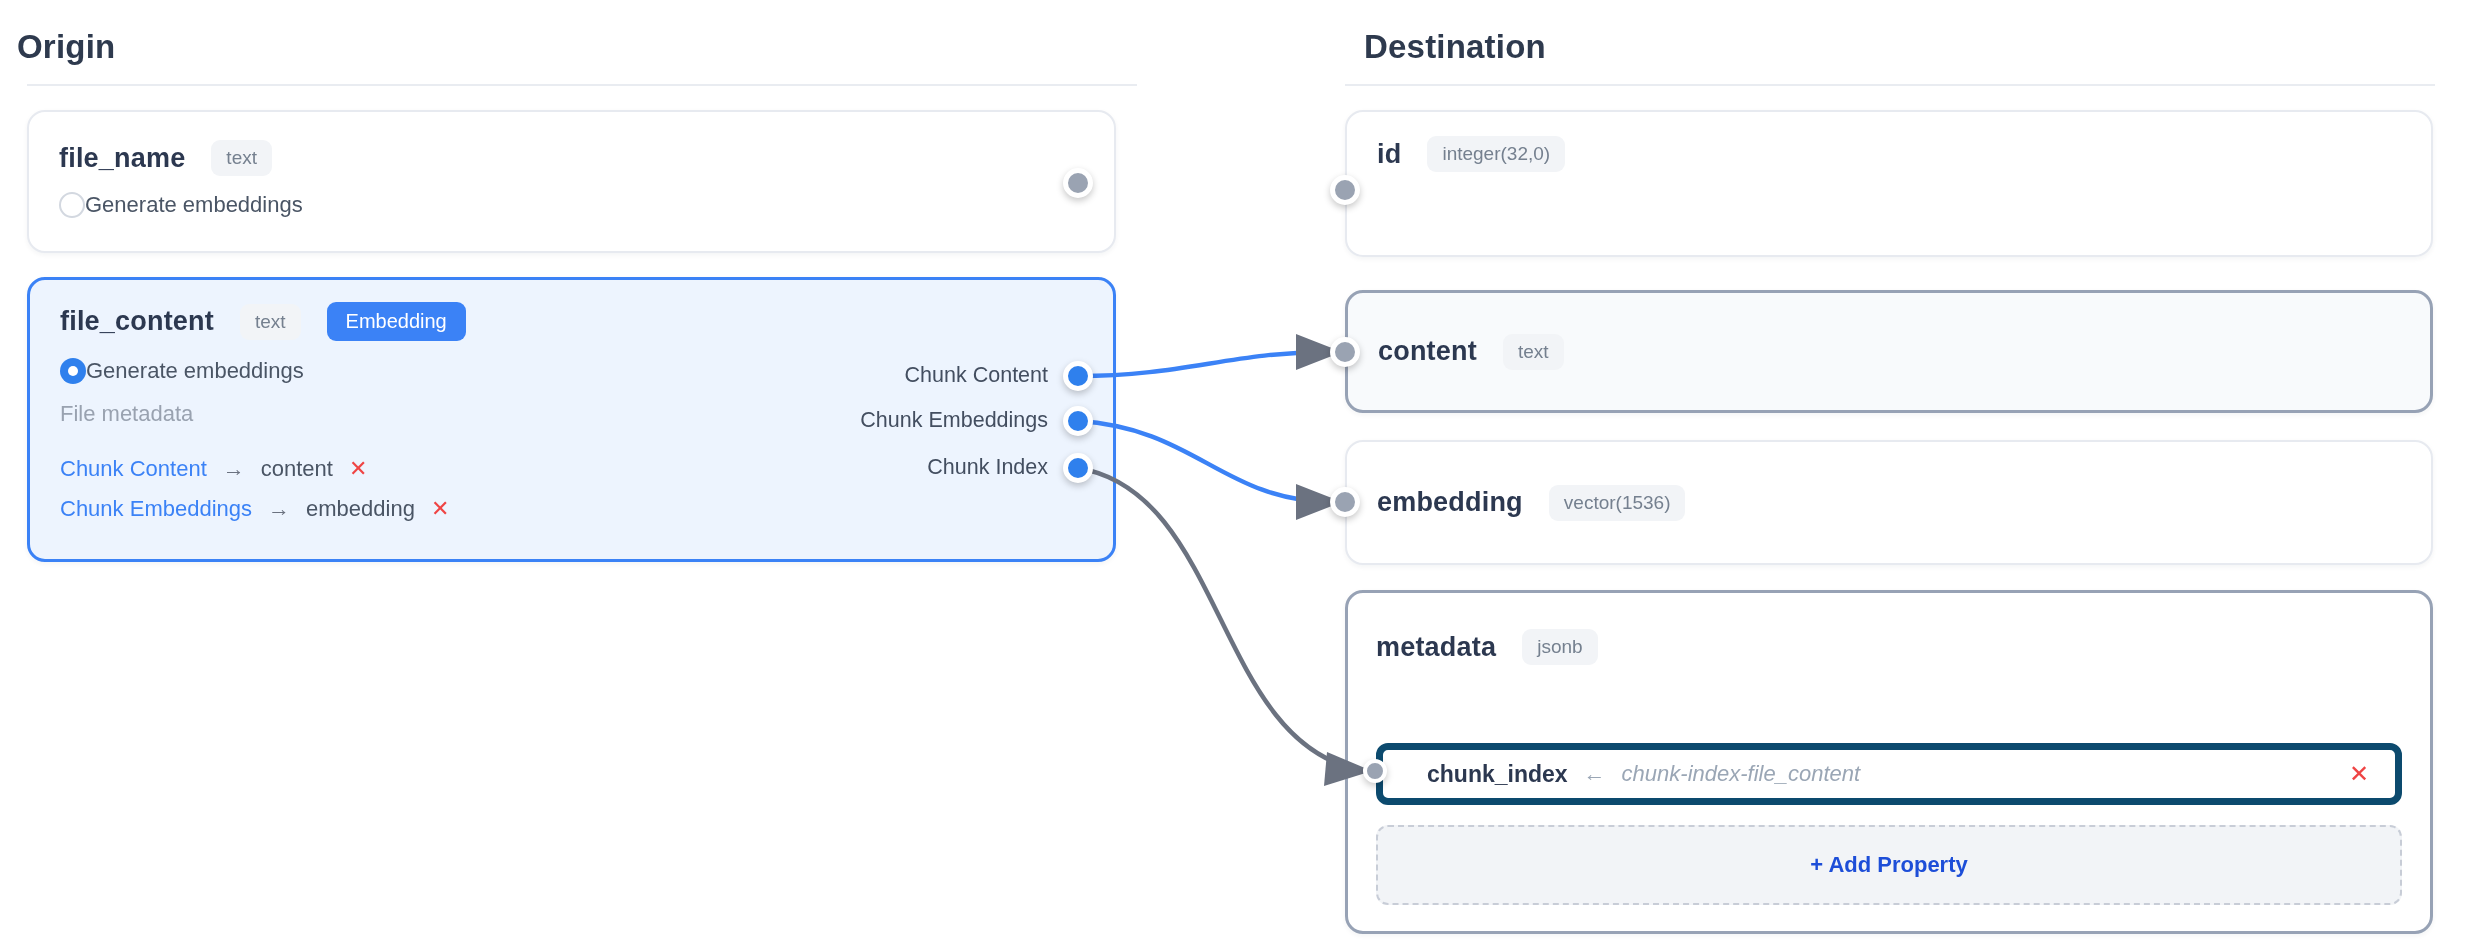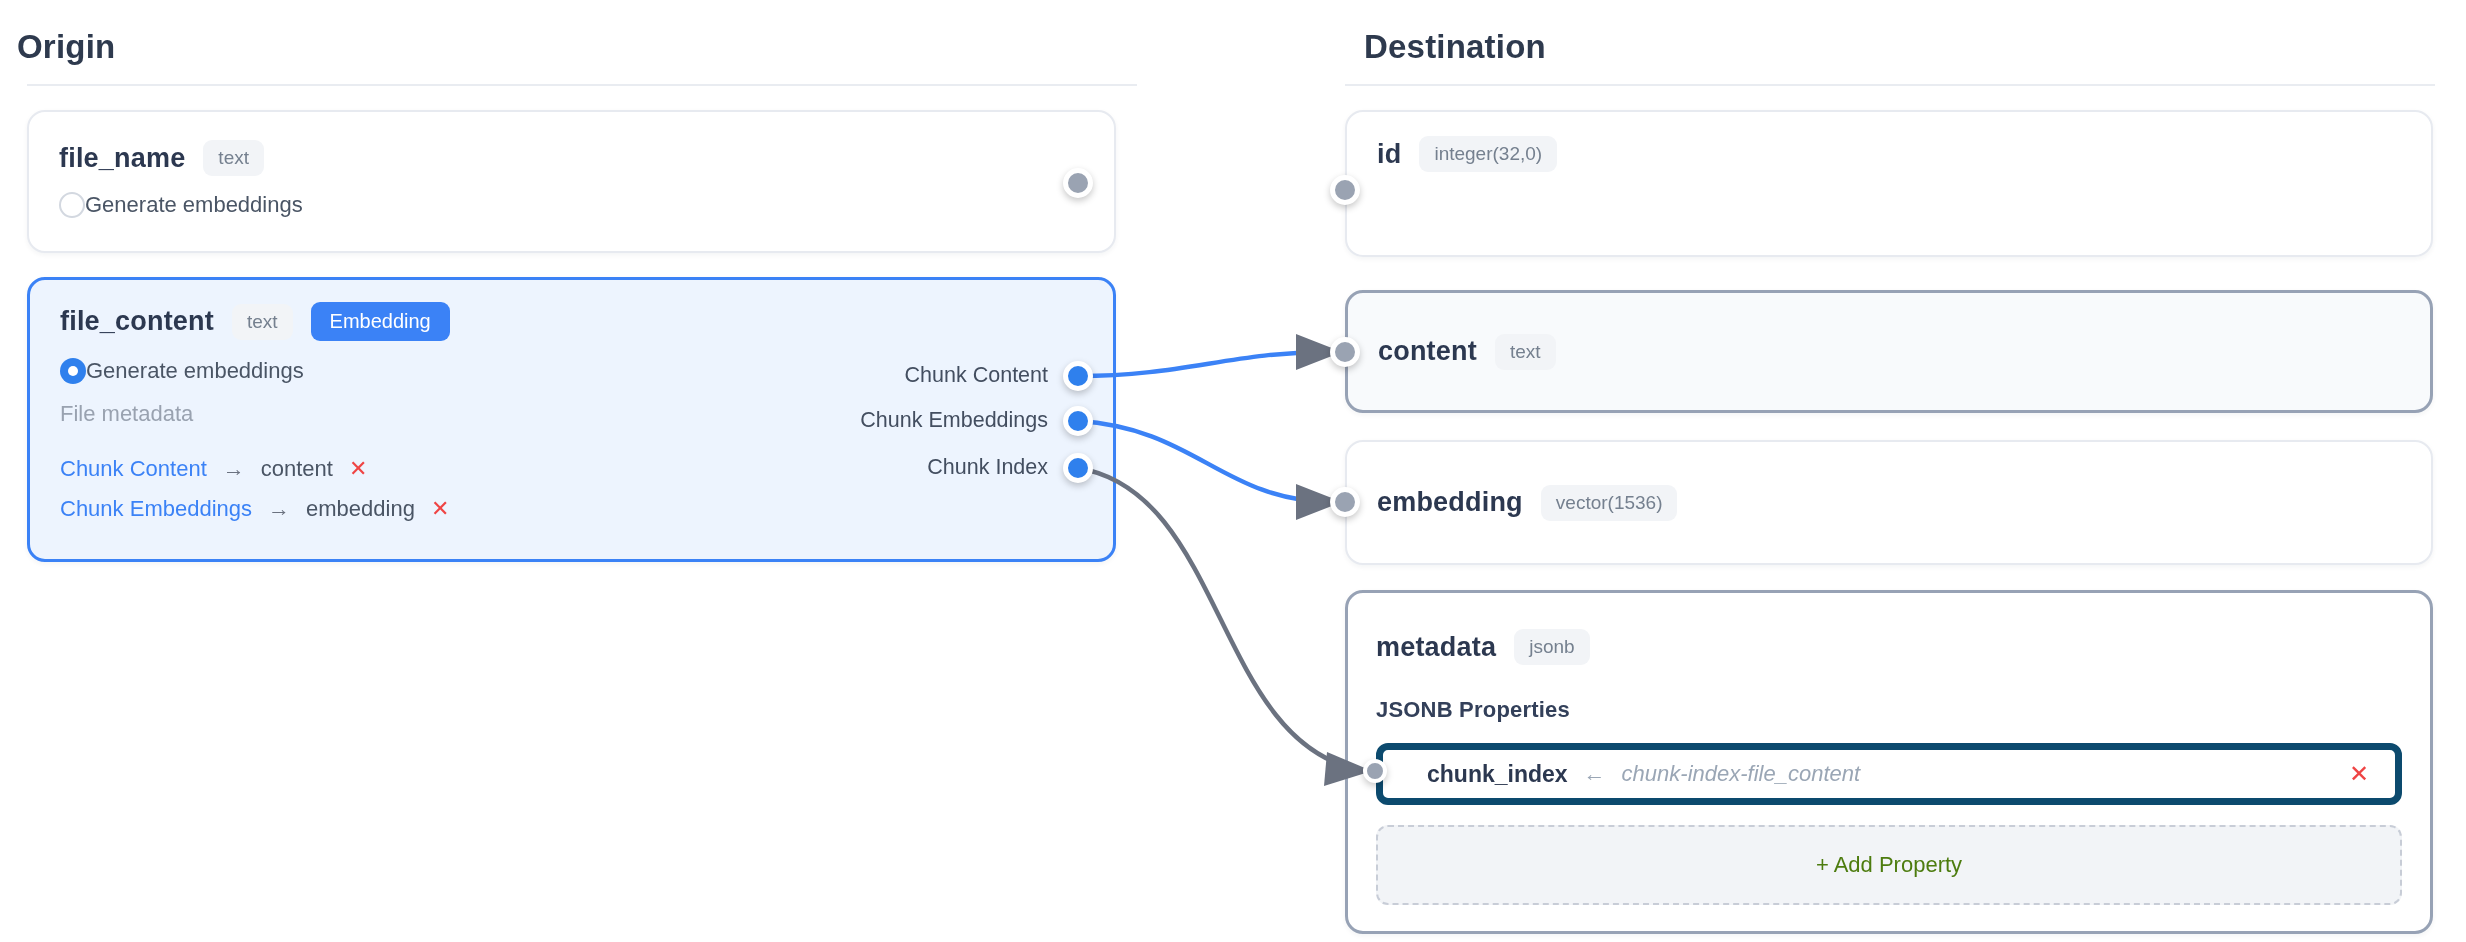--- a/index.html
+++ b/index.html
@@ -16,21 +16,21 @@
   #divider-origin { left:27px; width:1110px; }
   #divider-destination { left:1345px; width:1090px; }
 
   
   .card { position:absolute; background:#ffffff; border:2px solid #e7eaf0; border-radius:18px;
           box-shadow:0 2px 5px rgba(29,41,57,.05); z-index:1; }
   .card--selected { background:#edf4fe; border:3px solid #3b82f6; }
   .card--target { background:#f8fafc; border:3px solid #97a2b5; }
   .card--target-white { background:#ffffff; border:3px solid #97a2b5; }
 
-  .title-row { display:flex; align-items:center; gap:18px; }
+  .title-row { display:flex; align-items:center; gap:26px; }
   .field-title { font-size:27px; font-weight:700; color:#2c3850; letter-spacing:.2px; }
   .badge { background:#f2f4f7; color:#75808f; font-size:19px; padding:7px 15px; border-radius:9px; white-space:nowrap; }
   .badge--blue { background:#3b82f6; color:#ffffff; font-size:20px; padding:8px 19px; border-radius:9px; }
 
   .ctl-row { display:flex; align-items:flex-start; }
   .ctl-label { font-size:22px; color:#4a5565; }
 
   
   .radio { width:26px; height:26px; border-radius:50%; background:#ffffff; border:2px solid #d3d8e0; flex:0 0 auto; }
   .radio--checked { position:relative; border:none; background:#2f80ed; }
@@ -74,21 +74,21 @@
   .jsonb-label { margin-top:32px; font-size:22px; font-weight:700; color:#33405a; letter-spacing:.2px; }
   .prop-row { position:absolute; left:28px; right:28px; top:150px; height:62px; background:#ffffff;
               border:7px solid #0c4a6e; border-radius:12px; display:flex; align-items:center;
               gap:16px; padding:0 26px 0 44px; }
   .prop-name { font-size:23px; font-weight:700; color:#2c3850; }
   .prop-arrow { color:#9aa6b5; font-size:22px; }
   .prop-ref { color:#9aa6b5; font-size:22px; font-style:italic; }
   .prop-row .remove-x { margin-left:auto; font-size:24px; }
   .add-prop { position:absolute; left:28px; right:28px; top:232px; height:80px; background:#f2f4f7;
               border:2px dashed #c8cdd7; border-radius:12px; display:flex; align-items:center;
-              justify-content:center; font-size:22px; color:#4d7c0f; cursor:pointer; }
+              justify-content:center; font-size:22px; color:#1d4ed8; cursor:pointer;font-weight:bold; }
 
   
   #wires { position:absolute; left:0; top:0; z-index:5; pointer-events:none; }
 </style>
 </head>
 <body>
 
 <div id="canvas">
 
   <div class="col-heading" id="heading-origin">Origin</div>
@@ -157,21 +157,20 @@
       <span class="field-title">embedding</span>
       <span class="badge">vector(1536)</span>
     </div>
   </div>
 
   <div class="card card--target-white" id="card-metadata">
     <div class="title-row">
       <span class="field-title">metadata</span>
       <span class="badge">jsonb</span>
     </div>
-    <div class="jsonb-label">JSONB Properties</div>
 
     <div class="prop-row">
       <span class="prop-name">chunk_index</span>
       <span class="prop-arrow">←</span>
       <span class="prop-ref">chunk-index-file_content</span>
       <span class="remove-x">✕</span>
     </div>
 
     <div class="add-prop">+ Add Property</div>
   </div>

